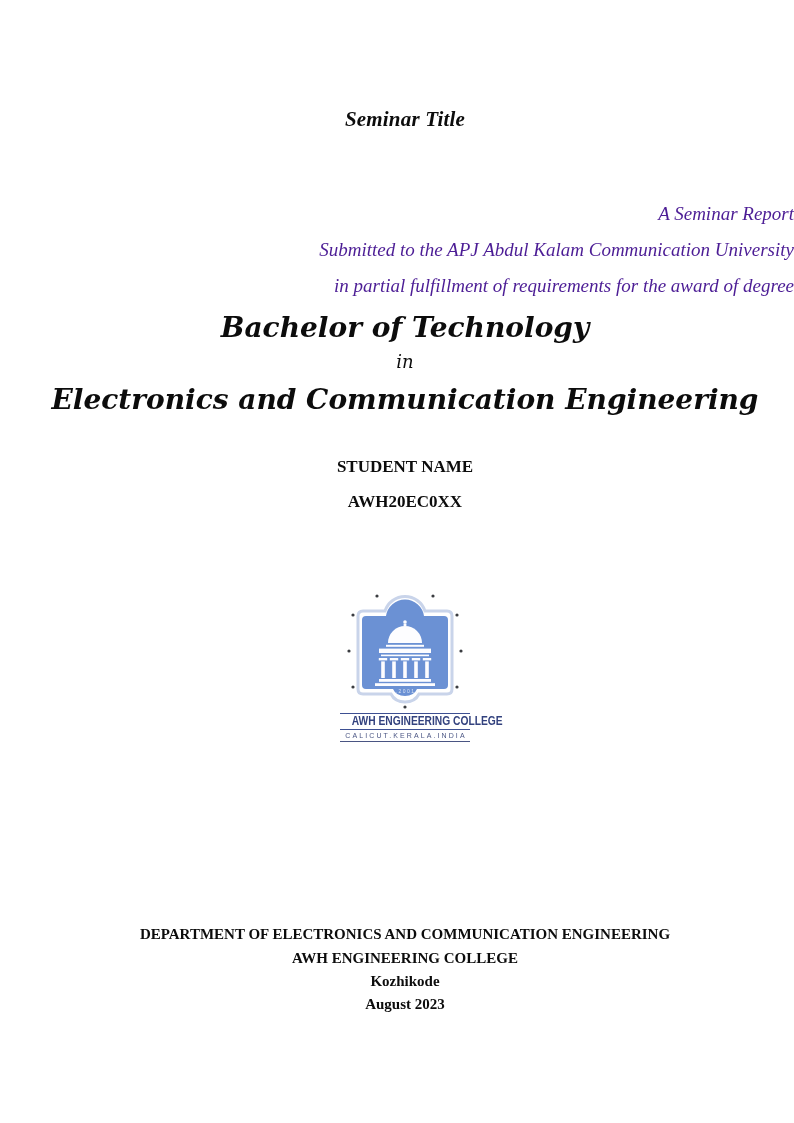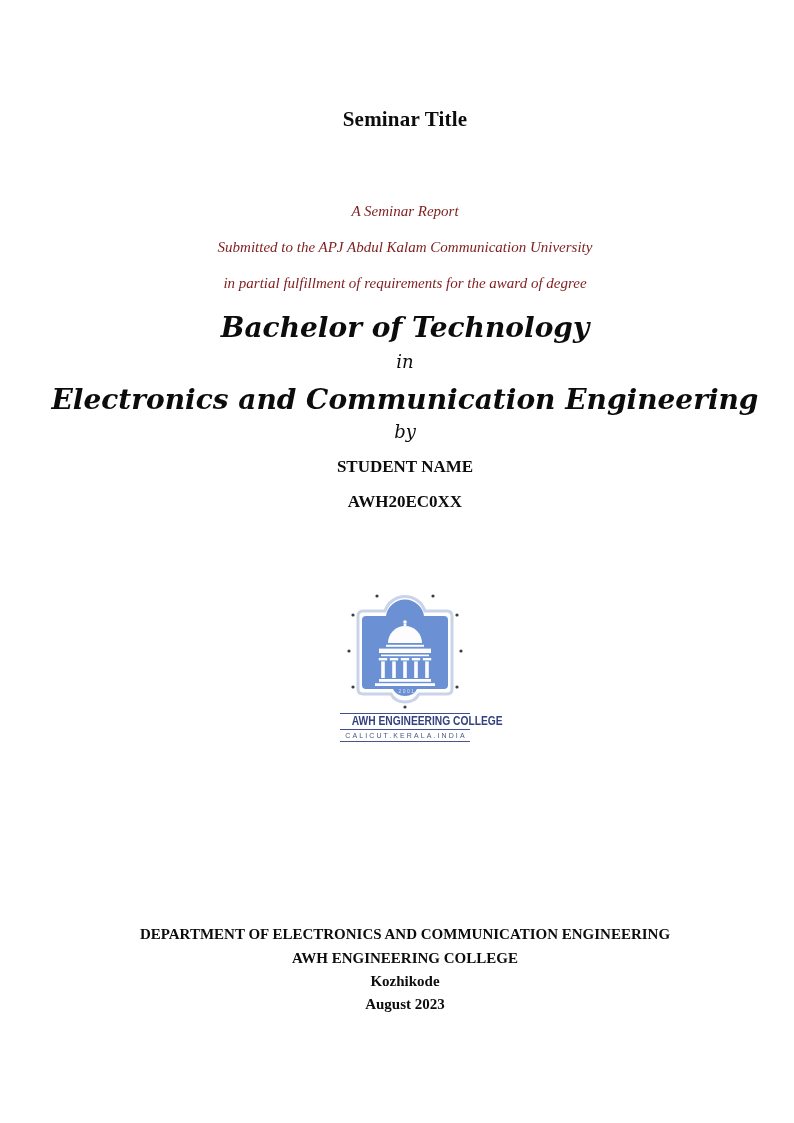--- a/index.html
+++ b/index.html
@@ -12,22 +12,22 @@
     font-family: "Liberation Serif", serif;
     color: #0c0c0c;
   }
   .line {
     position: absolute;
     left: 16px; width: 778px;
     text-align: center;
     white-space: nowrap;
     line-height: 1.15;
   }
-  .t-title   { top: 107px; font-weight: bold; font-size: 21px; letter-spacing: .2px; }
-  .t-script  { font-style: italic; font-size: 15px; color: #7f1d1d; }
+  .t-title   { top: 107px; font-weight: bold; font-size: 21px; letter-spacing: .2px; font-style: italic; }
+  .t-script  { font-style: italic; font-size: 19px; color: #4c1d95; text-align: right; }
   .t-script1 { top: 203px; }
   .t-script2 { top: 239px; }
   .t-script3 { top: 275px; }
   .t-degree  { font-family: "DejaVu Serif", serif; font-style: italic; font-weight: bold; font-size: 28px; }
   .t-degree1 { top: 312px; }
   .t-degree2 { top: 384px; }
   .t-conn    { font-family: "DejaVu Serif", serif; font-style: italic; font-size: 18px; }
   .t-conn1   { top: 352px; }
   .t-conn2   { top: 422px; }
   .t-student { font-weight: bold; font-size: 17px; }
@@ -67,21 +67,20 @@
 
   <div class="line t-title">Seminar Title</div>
 
   <div class="line t-script t-script1">A Seminar Report</div>
   <div class="line t-script t-script2">Submitted to the APJ Abdul Kalam Communication University</div>
   <div class="line t-script t-script3">in partial fulfillment of requirements for the award of degree</div>
 
   <div class="line t-degree t-degree1">Bachelor of Technology</div>
   <div class="line t-conn t-conn1">in</div>
   <div class="line t-degree t-degree2">Electronics and Communication Engineering</div>
-  <div class="line t-conn t-conn2">by</div>
 
   <div class="line t-student t-stud1">STUDENT NAME</div>
   <div class="line t-student t-stud2">AWH20EC0XX</div>
 
   <div class="logo">
     <svg width="132" height="126" viewBox="0 0 132 126">
 
       <path d="M24,26 L46,26 A21,21 0 0 1 86,26 L108,26 Q113,26 113,31 L113,104 Q113,109 108,109 L80,109 Q76,117 66,117 Q56,117 52,109 L24,109 Q19,109 19,104 L19,31 Q19,26 24,26 Z" fill="none" stroke-width="3" stroke="#c9d4ea"></path>
 
       <path d="M27,31 L47,31 A19.2,19.2 0 0 1 85,31 L105,31 Q109,31 109,35 L109,100 Q109,104 105,104 L78,104 Q75,111 66,111 Q57,111 54,104 L27,104 Q23,104 23,100 L23,35 Q23,31 27,31 Z" fill="#6b91d4"></path>

